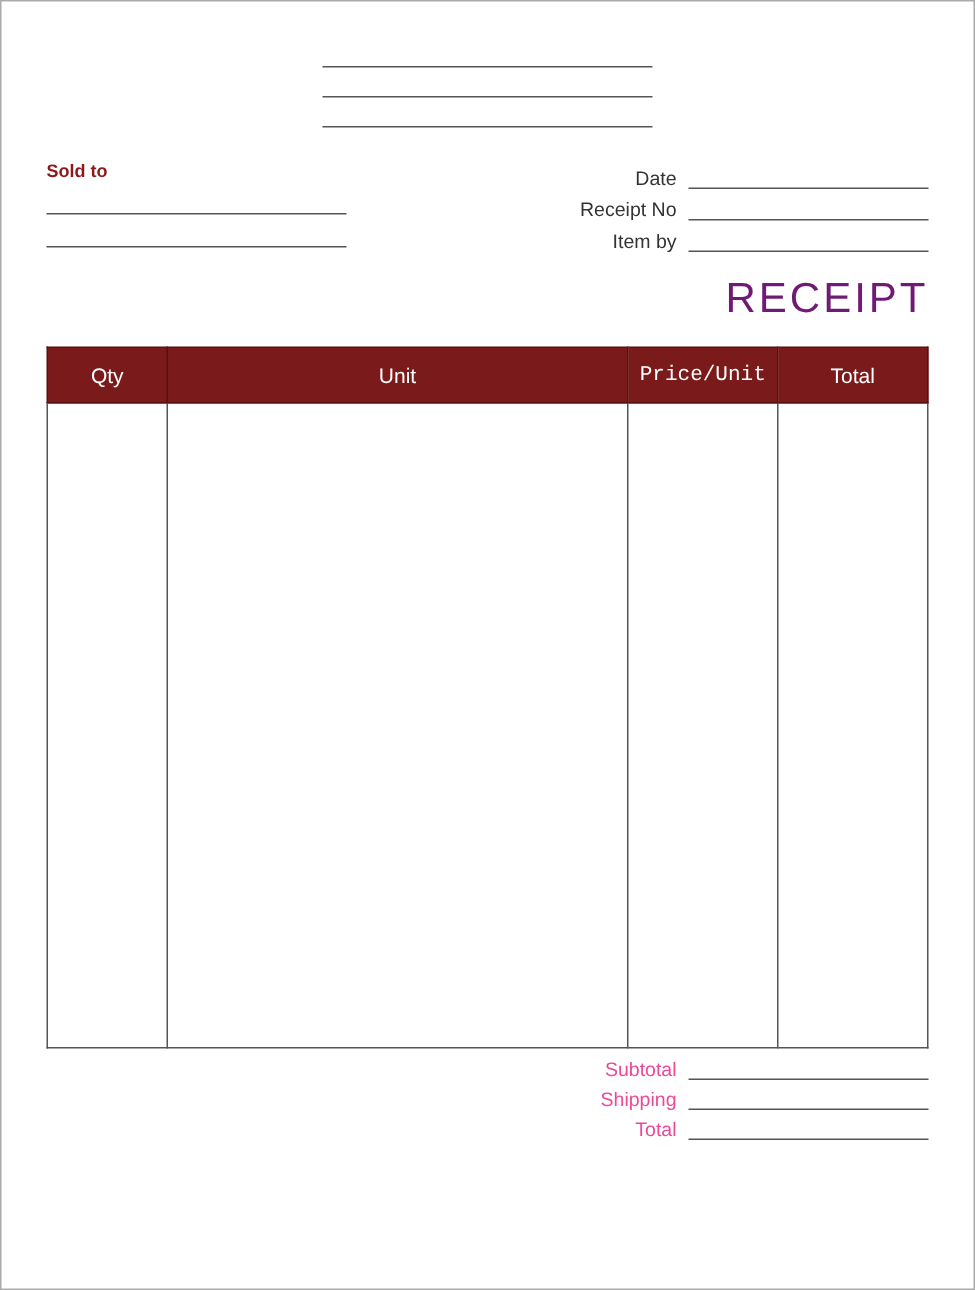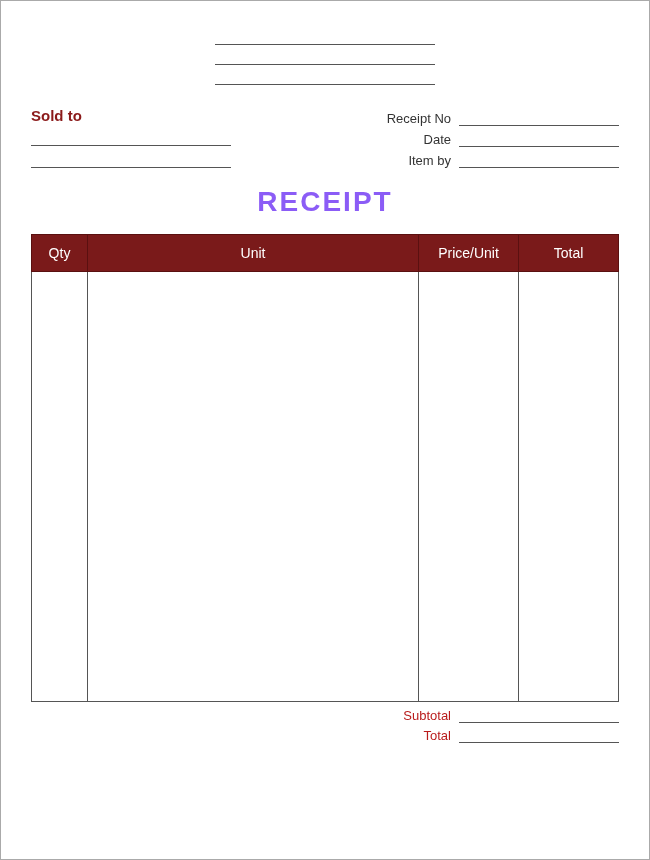--- a/index.html
+++ b/index.html
@@ -50,21 +50,21 @@
     }
 
     .sold-to-left {
       display: flex;
       flex-direction: column;
     }
 
     .sold-to-label {
       color: #8b1a1a;
       font-weight: bold;
-      font-size: 15px;
+      font-size: 12px;
       margin-bottom: 8px;
     }
 
     .sold-to-line {
       width: 200px;
       border-bottom: 1px solid #555;
       height: 14px;
       margin-bottom: 8px;
     }
 
@@ -90,26 +90,26 @@
     }
 
     .info-line {
       width: 160px;
       border-bottom: 1px solid #555;
       height: 14px;
     }
 
     
     .receipt-title {
-      text-align: center;
+      text-align: right;
       font-size: 28px;
-      font-weight: bold;
+      font-weight: normal;
       letter-spacing: 2px;
       margin: 10px 0 16px 0;
-      color: #8b5cf6;
+      color: #701a75;
     }
 
     
     .receipt-table {
       width: 100%;
       border-collapse: collapse;
       border: 1px solid #555;
     }
 
     .receipt-table thead tr {
@@ -125,29 +125,30 @@
       border: 1px solid #5a1010;
     }
 
     .receipt-table td {
       border: 1px solid #555;
       padding: 4px;
       vertical-align: top;
     }
 
     .col-qty {
-      width: 56px;
+      width: 80px;
     }
 
     .col-item {
       width: auto;
     }
 
     .col-price {
       width: 100px;
+      font-family: Liberation Mono, monospace;
     }
 
     .col-total {
       width: 100px;
     }
 
     .body-row td {
       height: 430px;
     }
 
@@ -164,21 +165,21 @@
 
     .summary-row {
       display: flex;
       align-items: center;
       margin-bottom: 5px;
       justify-content: flex-end;
     }
 
     .summary-label {
       font-size: 13px;
-      color: #b91c1c;
+      color: #ec4899;
       text-align: right;
       min-width: 80px;
       margin-right: 8px;
     }
 
     .summary-line {
       width: 160px;
       border-bottom: 1px solid #555;
       height: 14px;
     }
@@ -196,25 +197,25 @@
 
   <div class="sold-to-section">
     <div class="sold-to-left">
       <span class="sold-to-label">Sold to</span>
       <div class="sold-to-line"></div>
       <div class="sold-to-line"></div>
     </div>
 
     <div class="sold-to-right">
       <div class="info-row">
+        <span class="info-label">Date</span>
+        <div class="info-line"></div>
+      </div>
+      <div class="info-row">
         <span class="info-label">Receipt No</span>
-        <div class="info-line"></div>
-      </div>
-      <div class="info-row">
-        <span class="info-label">Date</span>
         <div class="info-line"></div>
       </div>
       <div class="info-row">
         <span class="info-label">Item by</span>
         <div class="info-line"></div>
       </div>
     </div>
   </div>
 
   <div class="receipt-title">RECEIPT</div>
@@ -238,19 +239,23 @@
     </tbody>
   </table>
 
   <div class="summary-section">
     <div class="summary-table">
       <div class="summary-row">
         <span class="summary-label">Subtotal</span>
         <div class="summary-line"></div>
       </div>
       <div class="summary-row">
+        <span class="summary-label">Shipping</span>
+        <div class="summary-line"></div>
+      </div>
+      <div class="summary-row">
         <span class="summary-label">Total</span>
         <div class="summary-line"></div>
       </div>
     </div>
   </div>
 
 </div>
 
 </body></html>

